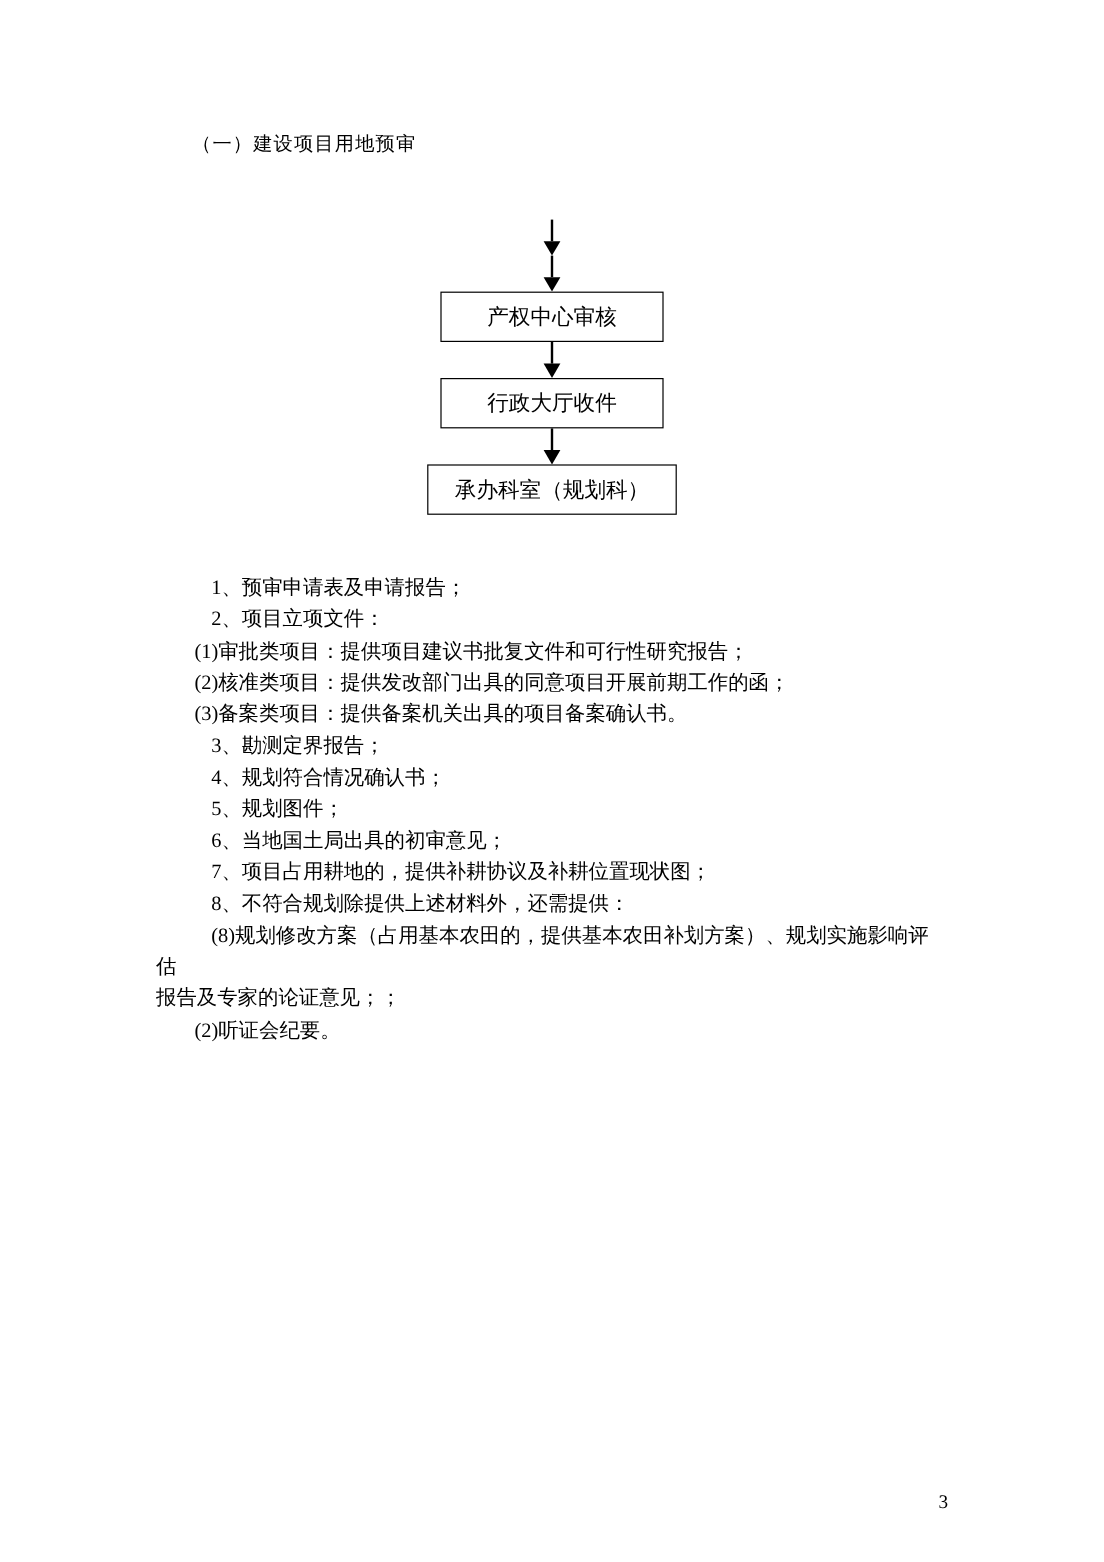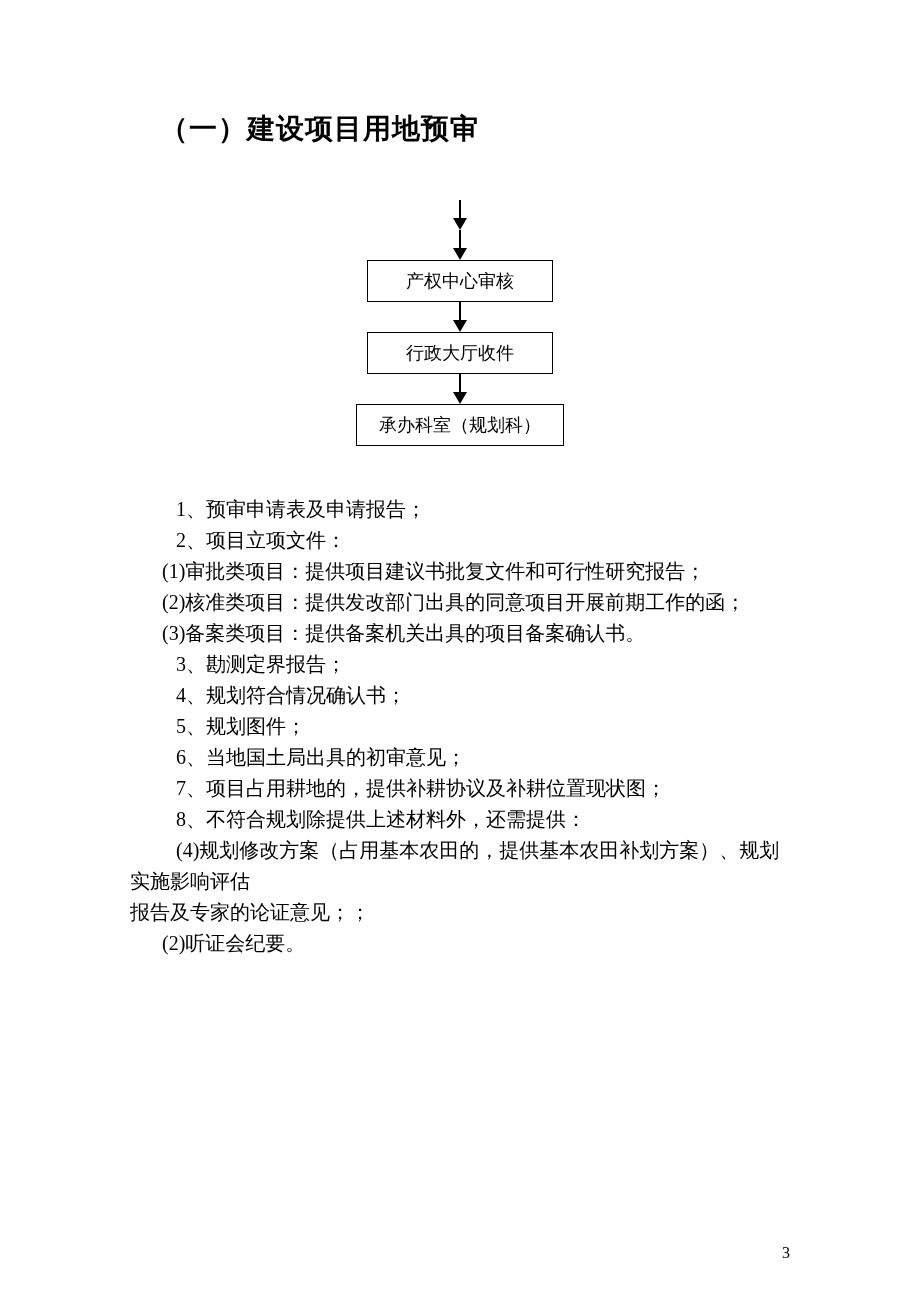--- a/index.html
+++ b/index.html
@@ -11,22 +11,22 @@
     width: 920px;
     height: 1302px;
     position: relative;
     box-sizing: border-box;
   }
   .page {
     padding: 110px 130px 40px 130px;
     box-sizing: border-box;
   }
   .title {
-    font-size: 28px;
-    font-weight: bold;
+    font-size: 16px;
+    font-weight: normal;
     letter-spacing: 1px;
     margin-left: 30px;
     margin-bottom: 52px;
   }
   .flowchart {
     display: flex;
     flex-direction: column;
     align-items: center;
     margin-bottom: 48px;
   }
@@ -51,21 +51,21 @@
     background: #000;
   }
   .arrow-head {
     width: 0;
     height: 0;
     border-left: 7px solid transparent;
     border-right: 7px solid transparent;
     border-top: 12px solid #000;
   }
   .body-text {
-    font-size: 20px;
+    font-size: 17px;
     line-height: 1.55;
   }
   .list-line {
     margin-left: 46px;
     white-space: pre-wrap;
   }
   .sub-line {
     margin-left: 32px;
     white-space: pre-wrap;
   }
@@ -117,19 +117,19 @@
     <div class="list-line">2、项目立项文件：</div>
     <div class="sub-line">(1)审批类项目：提供项目建议书批复文件和可行性研究报告；</div>
     <div class="sub-line">(2)核准类项目：提供发改部门出具的同意项目开展前期工作的函；</div>
     <div class="sub-line">(3)备案类项目：提供备案机关出具的项目备案确认书。</div>
     <div class="list-line">3、勘测定界报告；</div>
     <div class="list-line">4、规划符合情况确认书；</div>
     <div class="list-line">5、规划图件；</div>
     <div class="list-line">6、当地国土局出具的初审意见；</div>
     <div class="list-line">7、项目占用耕地的，提供补耕协议及补耕位置现状图；</div>
     <div class="list-line">8、不符合规划除提供上述材料外，还需提供：</div>
-    <div class="para-line para-indent">(4)规划修改方案（占用基本农田的，提供基本农田补划方案）、规划实施影响评估</div>
+    <div class="para-line para-indent">(8)规划修改方案（占用基本农田的，提供基本农田补划方案）、规划实施影响评估</div>
     <div class="para-line">报告及专家的论证意见；；</div>
     <div class="sub-line">(2)听证会纪要。</div>
   </div>
 </div>
 
 <div class="page-number">3</div>
 
 </body></html>

